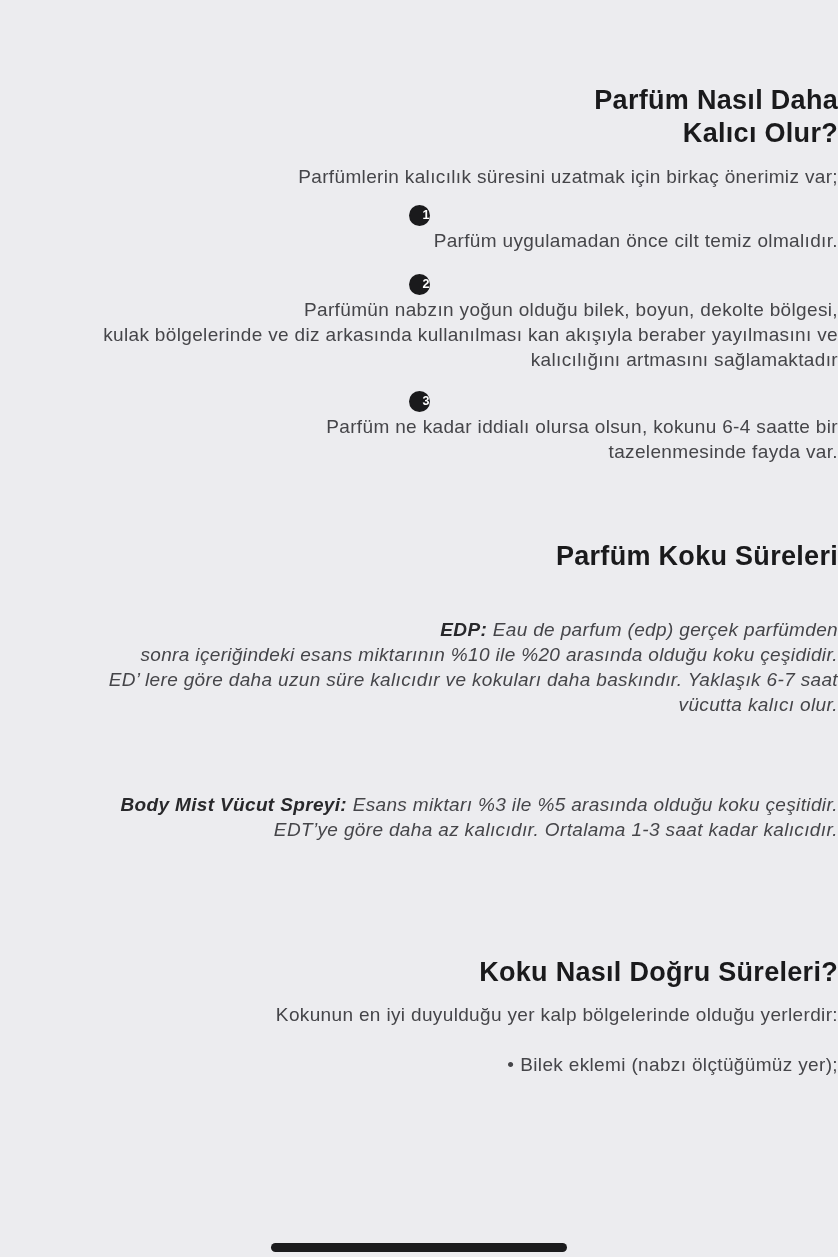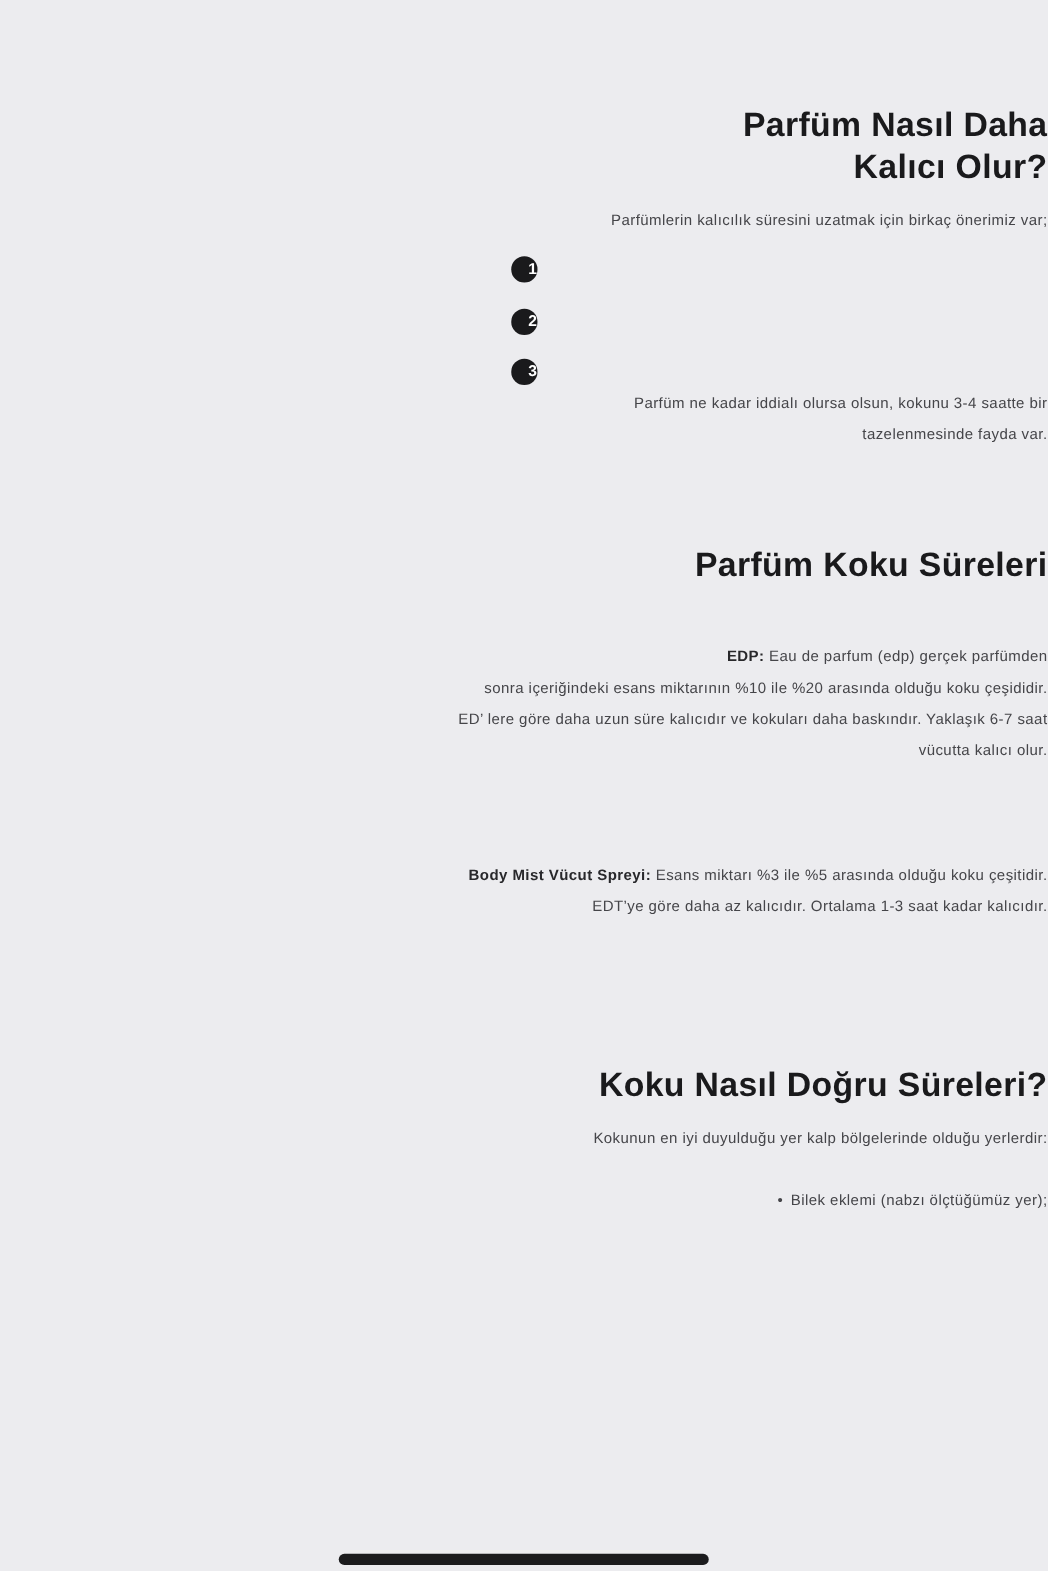--- a/index.html
+++ b/index.html
@@ -20,21 +20,21 @@
   }
   .h1 {
     font-size: 27px;
     line-height: 33px;
     font-weight: 700;
     color: #1A1A1C;
     letter-spacing: 0.3px;
     white-space: pre-line;
   }
   .body-text {
-    font-size: 12px;
+    font-size: 19px;
     line-height: 25px;
     color: #454549;
     letter-spacing: 0.35px;
     white-space: pre-line;
   }
   .subtitle { margin-top: 14px; }
   .badge {
     width: 21px;
     height: 21px;
     border-radius: 50%;
@@ -44,21 +44,21 @@
     font-weight: 700;
     line-height: 21px;
     margin: 0 auto;
   }
   .step-1 { margin-top: 16px; }
   .step-2 { margin-top: 21px; }
   .step-3 { margin-top: 19px; }
   .step-text { margin-top: 2px; }
   .h2-durations { margin-top: 76px; }
   .h2-application { margin-top: 89px; }
-  .entry { margin: 0; }
+  .entry { margin: 0; font-style: italic; }
   .entry-edp { margin-top: 19px; }
   .entry-edt { margin-top: 26px; }
   .entry-mist { margin-top: 25px; }
   .entry b { font-weight: 700; color: #28282B; }
   .entry .rest { display: block; }
   .intro { margin-top: 13px; }
   .bullet-line { line-height: 25px; }
   .bullet-glyph { margin-right: 6px; }
   .home-indicator {
     position: absolute;
@@ -76,29 +76,33 @@
 
 <div class="page">
 
   <div class="h1">Parfüm Nasıl Daha
 Kalıcı Olur?</div>
 
   <div class="body-text subtitle">Parfümlerin kalıcılık süresini uzatmak için birkaç önerimiz var;</div>
 
   <div class="step step-1">
     <div class="badge">1</div>
+    <div class="body-text step-text">Parfüm uygulamadan önce cilt temiz olmalıdır.</div>
   </div>
 
   <div class="step step-2">
     <div class="badge">2</div>
+    <div class="body-text step-text">Parfümün nabzın yoğun olduğu bilek, boyun, dekolte bölgesi,
+kulak bölgelerinde ve diz arkasında kullanılması kan akışıyla beraber yayılmasını ve
+kalıcılığını artmasını sağlamaktadır</div>
   </div>
 
   <div class="step step-3">
     <div class="badge">3</div>
-    <div class="body-text step-text">Parfüm ne kadar iddialı olursa olsun, kokunu 3-4 saatte bir
+    <div class="body-text step-text">Parfüm ne kadar iddialı olursa olsun, kokunu 6-4 saatte bir
 tazelenmesinde fayda var.</div>
   </div>
 
   <div class="h1 h2-durations">Parfüm Koku Süreleri</div>
 
   <p class="body-text entry entry-edp">
     <b>EDP:</b><span> Eau de parfum (edp) gerçek parfümden</span>
     <span class="rest">sonra içeriğindeki esans miktarının %10 ile %20 arasında olduğu koku çeşididir.
 ED’ lere göre daha uzun süre kalıcıdır ve kokuları daha baskındır. Yaklaşık 6-7 saat
 vücutta kalıcı olur.</span>

